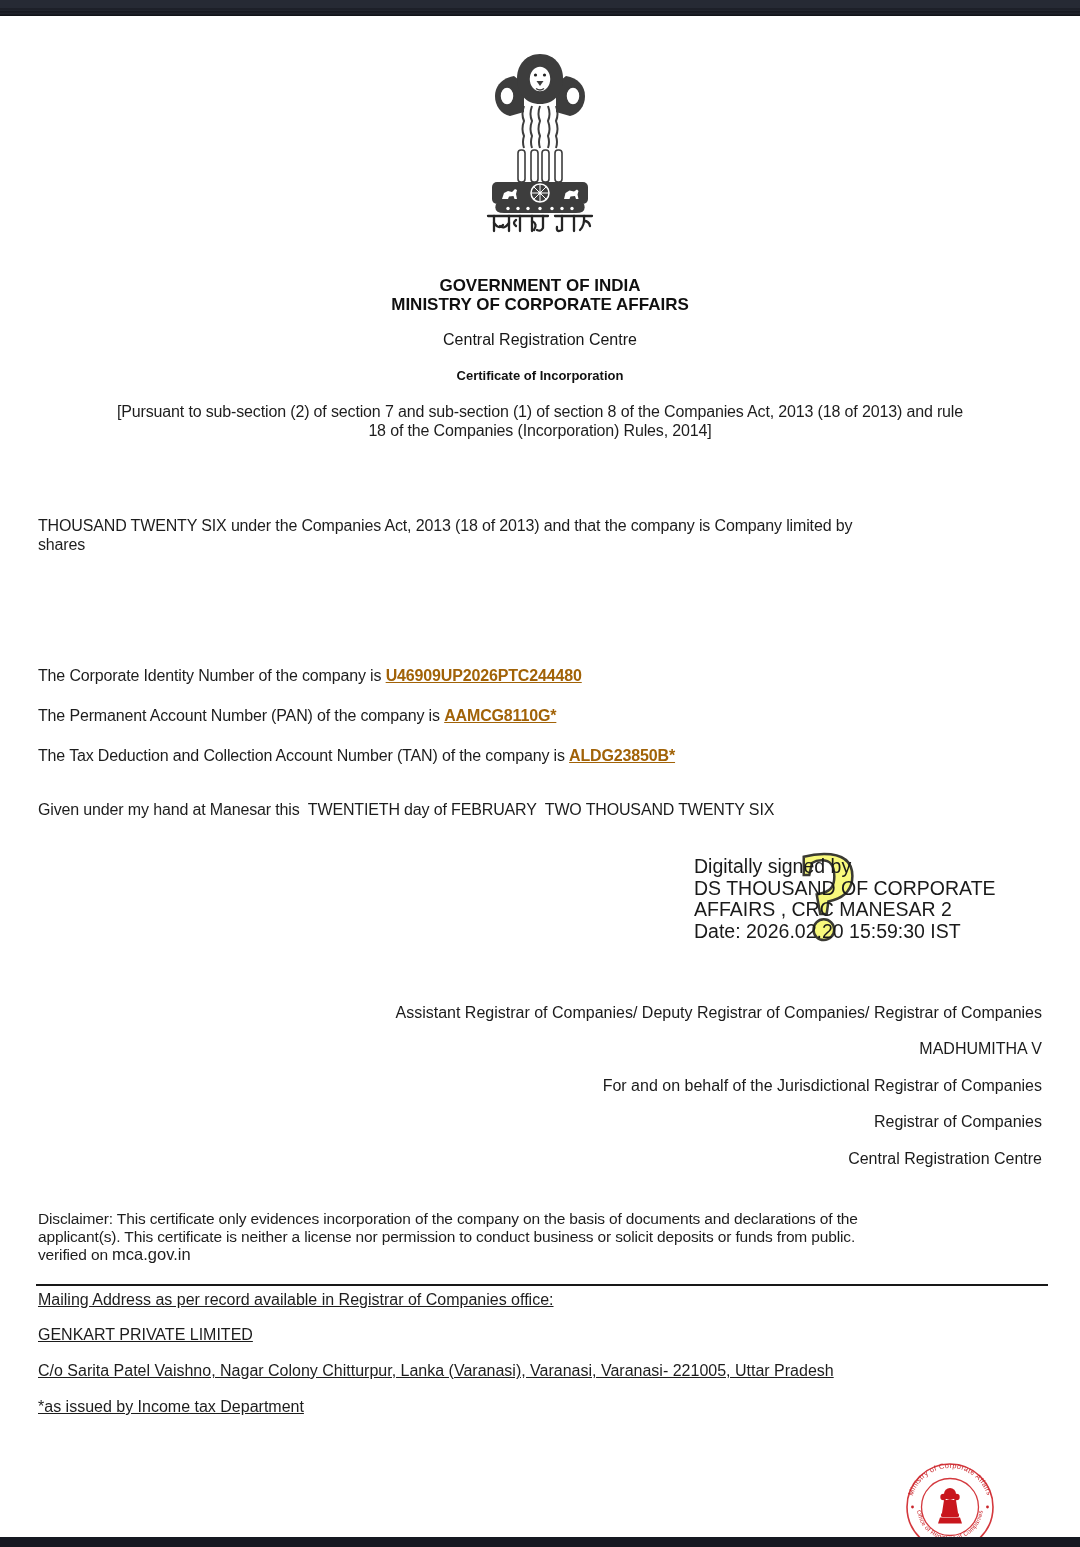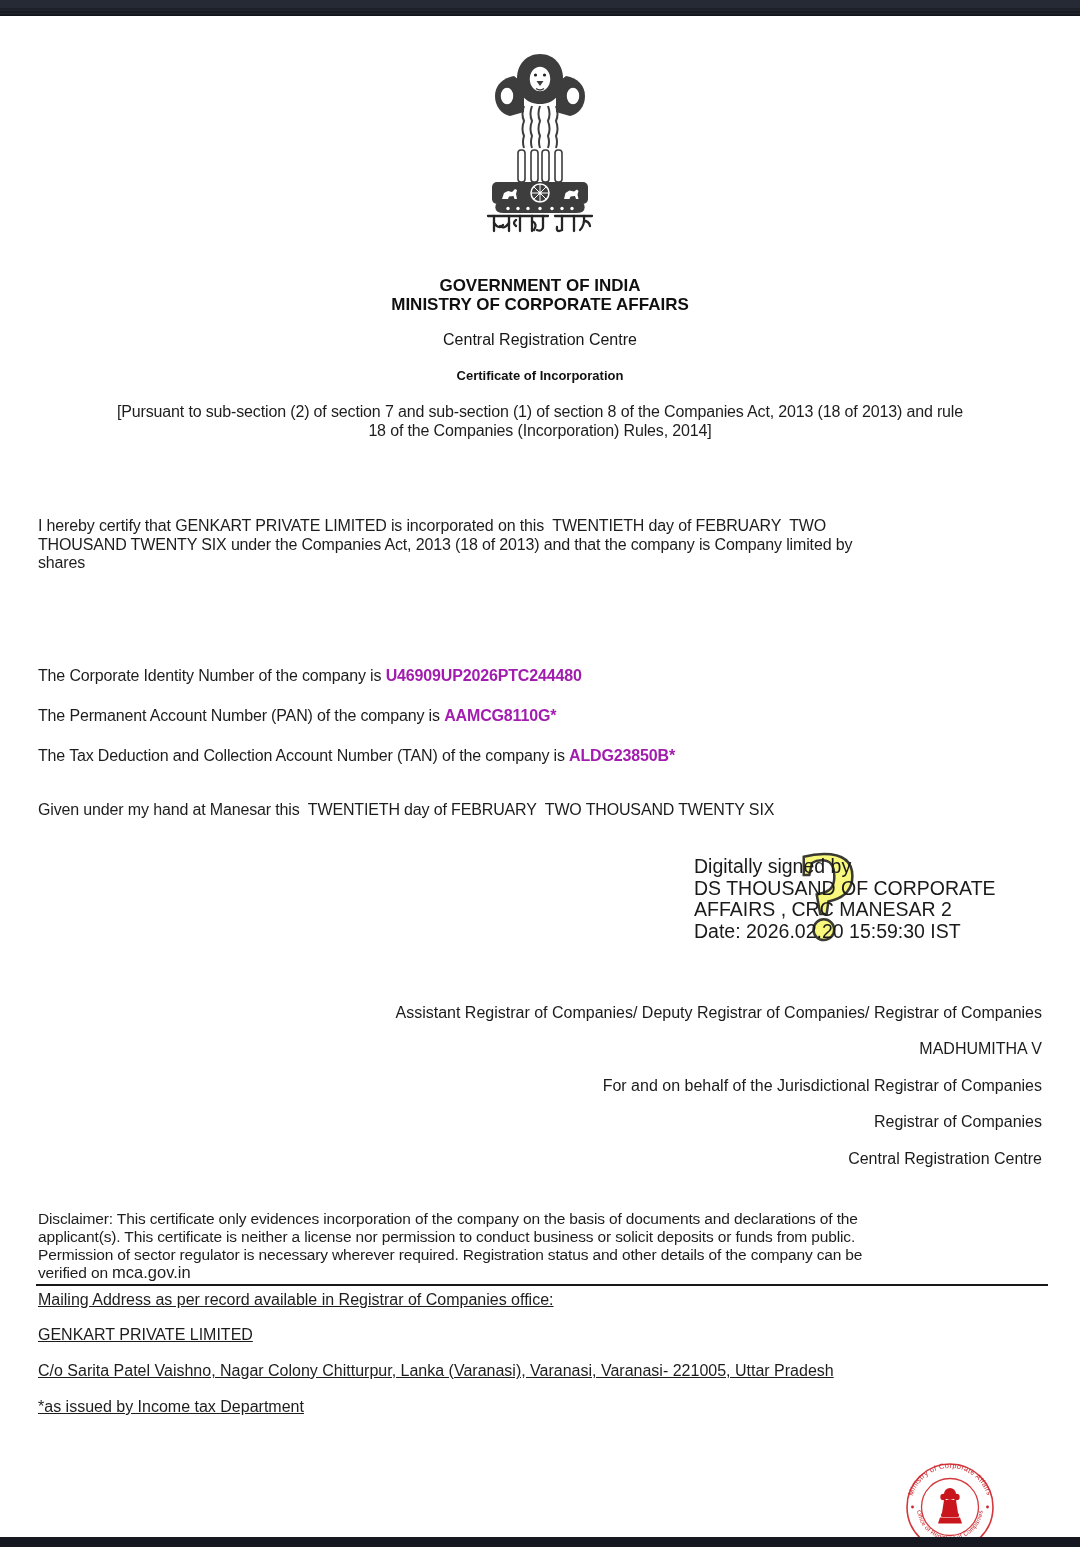--- a/index.html
+++ b/index.html
@@ -17,21 +17,21 @@
   .emblem-wrap{left:478px;top:52px;width:124px;text-align:center;}
   .motto-wrap{left:485px;top:211px;width:110px;text-align:center;}
   .sr{position:absolute;width:1px;height:1px;overflow:hidden;opacity:0;}
   .hdr-bold{font-size:17px;font-weight:bold;line-height:19px;color:#101010;}
   .hdr-reg{font-size:16px;color:#161616;}
   .hdr-title{font-size:13px;font-weight:bold;color:#101010;}
   .narrow{letter-spacing:-0.15px;}
   .bodytxt{font-size:16px;line-height:18.6px;color:#1d1d1d;}
   .pre{white-space:pre-wrap;}
   .margined{left:38px;width:1004px;}
-  .numline b{font-weight:bold;color:#a21caf;}
+  .numline b{font-weight:bold;color:#a16207;text-decoration:underline;}
   .sig-block{left:694px;top:847px;width:370px;z-index:2;}
   .sig-status{font-size:25px;color:#141414;letter-spacing:0.2px;position:relative;z-index:2;}
   .sig-line{font-size:19.5px;line-height:21.5px;color:#1a1a1a;position:relative;z-index:2;}
   .sig-gap{height:9px;}
   .qmark{
     position:absolute;left:102px;top:-2px;z-index:1;
     font-size:128px;line-height:100px;font-weight:bold;
     color:#f8f97c;-webkit-text-stroke:2.5px #3a3a33;
     text-shadow:0 0 1px #555;
     font-family:"Liberation Serif", serif;
@@ -133,21 +133,20 @@
   <div class="hdr-bold">MINISTRY OF CORPORATE AFFAIRS</div>
 </div>
 <div class="abs center hdr-reg" style="top:331px">Central Registration Centre</div>
 <div class="abs center hdr-title" style="top:368px">Certificate of Incorporation</div>
 <div class="abs center bodytxt narrow" style="top:403px">
   <div>[Pursuant to sub-section (2) of section 7 and sub-section (1) of section 8 of the Companies Act, 2013 (18 of 2013) and rule</div>
   <div>18 of the Companies (Incorporation) Rules, 2014]</div>
 </div>
 
 <div class="abs margined bodytxt narrow" style="top:517px">
-  <div class="pre">I hereby certify that GENKART PRIVATE LIMITED is incorporated on this  TWENTIETH day of FEBRUARY  TWO</div>
   <div class="pre">THOUSAND TWENTY SIX under the Companies Act, 2013 (18 of 2013) and that the company is Company limited by</div>
   <div class="pre">shares</div>
 </div>
 
 <div class="abs margined bodytxt narrow numline" style="top:667px">
   <span>The Corporate Identity Number of the company is </span><b>U46909UP2026PTC244480</b>
 </div>
 <div class="abs margined bodytxt narrow numline" style="top:707px">
   <span>The Permanent Account Number (PAN) of the company is </span><b>AAMCG8110G*</b>
 </div>
@@ -170,21 +169,20 @@
   <div>Assistant Registrar of Companies/ Deputy Registrar of Companies/ Registrar of Companies</div>
   <div>MADHUMITHA V</div>
   <div>For and on behalf of the Jurisdictional Registrar of Companies</div>
   <div>Registrar of Companies</div>
   <div>Central Registration Centre</div>
 </div>
 
 <div class="abs disclaimer narrow">
   <div>Disclaimer: This certificate only evidences incorporation of the company on the basis of documents and declarations of the</div>
   <div>applicant(s). This certificate is neither a license nor permission to conduct business or solicit deposits or funds from public.</div>
-  <div>Permission of sector regulator is necessary wherever required. Registration status and other details of the company can be</div>
   <div><span>verified on </span><span class="site">mca.gov.in</span></div>
 </div>
 <div class="abs rule"></div>
 
 <div class="abs margined mailing" style="top:1291px">Mailing Address as per record available in Registrar of Companies office:</div>
 <div class="abs margined mailing" style="top:1326px">GENKART PRIVATE LIMITED</div>
 <div class="abs margined mailing" style="top:1362px">C/o Sarita Patel Vaishno, Nagar Colony Chitturpur, Lanka (Varanasi), Varanasi, Varanasi- 221005, Uttar Pradesh</div>
 <div class="abs margined mailing" style="top:1398px">*as issued by Income tax Department</div>
 
 <div class="abs seal-wrap">

